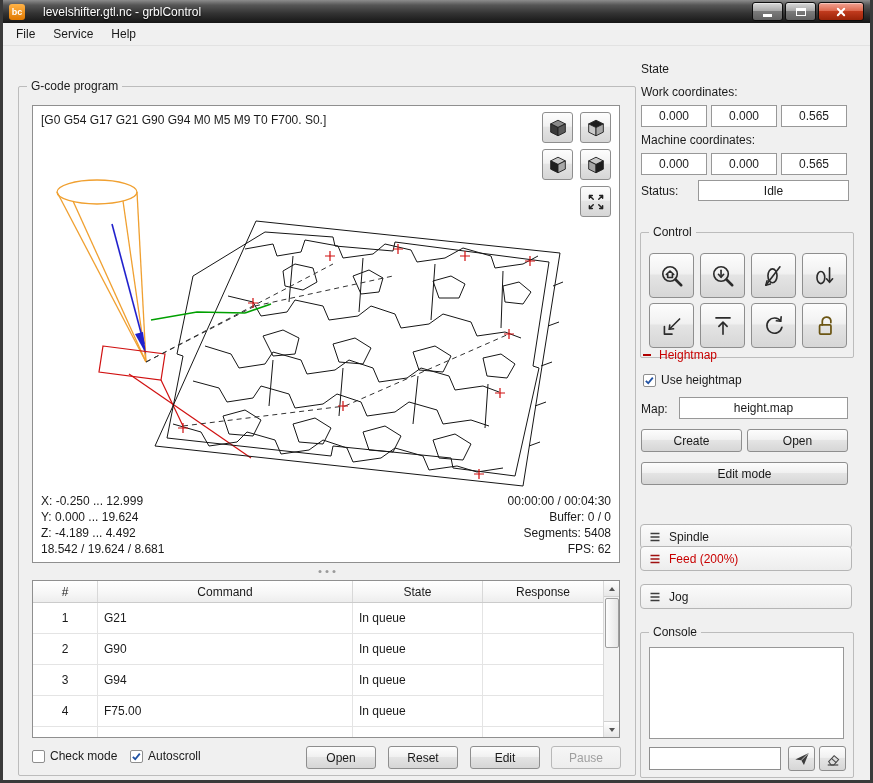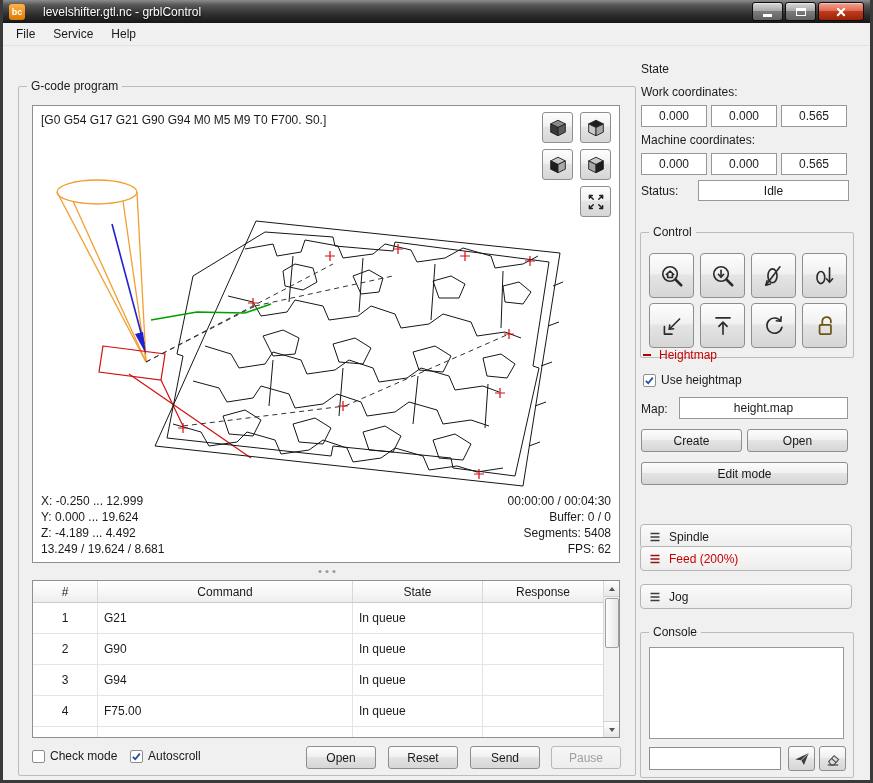--- a/index.html
+++ b/index.html
@@ -248,21 +248,21 @@
               <path d="M9 15 L4.8 19.2 M4.8 19.2 H8 M4.8 19.2 V16"></path>
               <path d="M15 15 L19.2 19.2 M19.2 19.2 H16 M19.2 19.2 V16"></path>
             </g>
           </svg>
       </div>
 
       <div class="stats-left">
         <div>X: -0.250 ... 12.999</div>
         <div>Y: 0.000 ... 19.624</div>
         <div>Z: -4.189 ... 4.492</div>
-        <div>13.249 / 19.624 / 8.681</div>
+        <div>18.542 / 19.624 / 8.681</div>
       </div>
       <div class="stats-right">
         <div>00:00:00 / 00:04:30</div>
         <div>Buffer: 0 / 0</div>
         <div>Segments: 5408</div>
         <div>FPS: 62</div>
       </div>
     </div>
 
     <div class="splitter">
@@ -327,21 +327,21 @@
       <div class="chk" style="left:98px;top:3px;">
         <span class="cbox">
             <svg width="11" height="11" viewBox="0 0 12 12">
               <path d="M2 6.5 L4.6 9 L9.6 2.8" fill="none" stroke="#2152a3" stroke-width="2"></path>
             </svg>
           </span>
         <span>Autoscroll</span>
       </div>
       <div class="btn bb-btn" style="left:274px;">Open</div>
       <div class="btn bb-btn" style="left:356px;">Reset</div>
-      <div class="btn bb-btn" style="left:438px;">Send</div>
+      <div class="btn bb-btn" style="left:438px;">Edit</div>
       <div class="btn bb-btn disabled" style="left:519px;">Pause</div>
     </div>
   </div>
 
   <div class="plabel" style="left:638px;top:62px;">State</div>
   <div class="plabel" style="left:638px;top:85px;">Work coordinates:</div>
   <div class="coord-row" style="left:638px;top:105px;">
     <div class="field coord">0.000</div>
     <div class="field coord">0.000</div>
     <div class="field coord">0.565</div>

